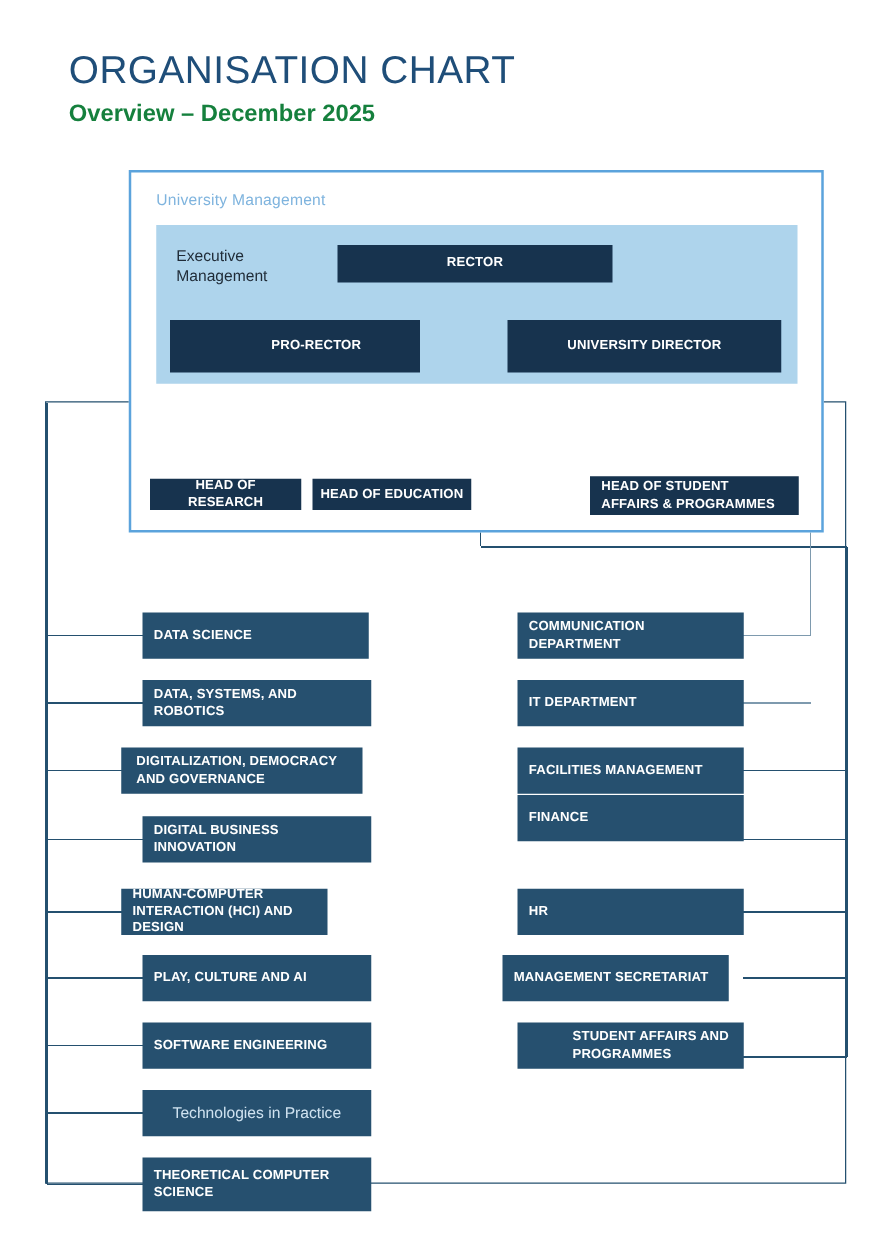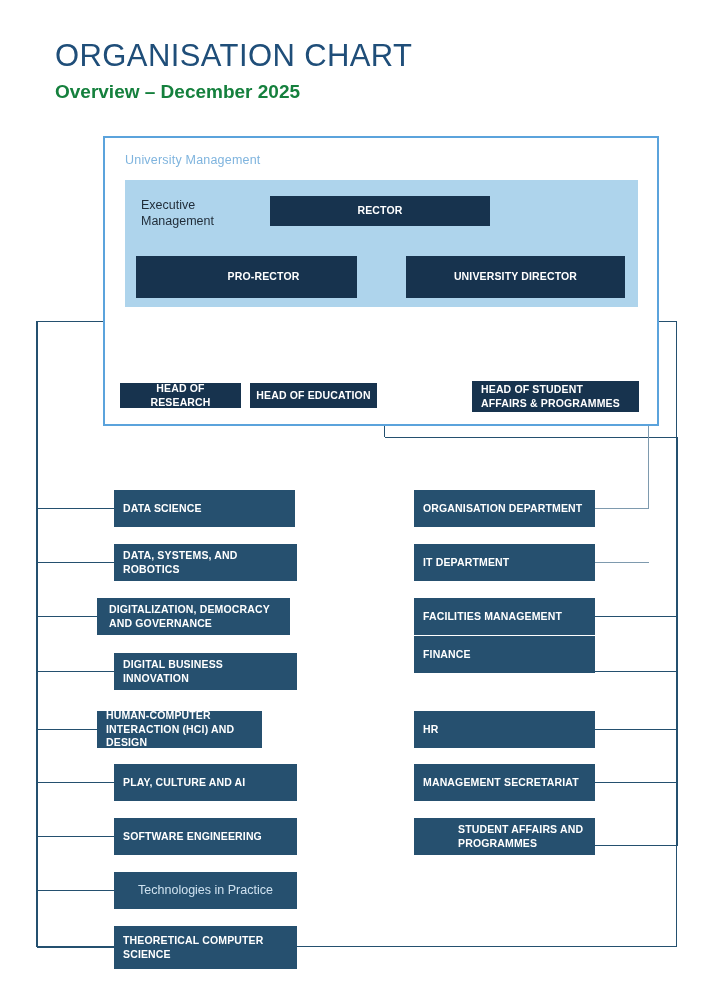--- a/index.html
+++ b/index.html
@@ -124,21 +124,21 @@
   <div class="frame" id="exec-panel"></div>
   <div id="exec-label">
     <span>Executive</span><br>
     <span>Management</span>
   </div>
 
   <div class="node dark center" style="left:270px;top:196px;width:220px;height:30px;">
     <span class="lbl">RECTOR</span>
   </div>
 
-  <div class="node dark center" style="left:136px;top:256px;width:221px;height:42px;padding-left:40px;">
+  <div class="node dark center" style="left:136px;top:256px;width:200px;height:42px;padding-left:40px;">
     <span class="lbl">PRO-RECTOR</span>
   </div>
 
   <div class="node dark center" style="left:406px;top:256px;width:219px;height:42px;">
     <span class="lbl">UNIVERSITY DIRECTOR</span>
   </div>
 
   <div class="node dark center" style="left:120px;top:383px;width:121px;height:25px;">
     <span class="lbl">HEAD OF RESEARCH</span>
   </div>
@@ -173,34 +173,34 @@
     <span class="lbl">SOFTWARE ENGINEERING</span>
   </div>
   <div class="node soft center" style="left:114px;top:872px;width:183px;height:37px;">
     <span class="lbl">Technologies in Practice</span>
   </div>
   <div class="node" style="left:114px;top:926px;width:183px;height:43px;">
     <span class="lbl">THEORETICAL COMPUTER SCIENCE</span>
   </div>
 
   <div class="node" style="left:414px;top:490px;width:181px;height:37px;">
-    <span class="lbl">ORGANISATION DEPARTMENT</span>
+    <span class="lbl">COMMUNICATION DEPARTMENT</span>
   </div>
   <div class="node" style="left:414px;top:544px;width:181px;height:37px;">
     <span class="lbl">IT DEPARTMENT</span>
   </div>
   <div class="node bright" style="left:414px;top:598px;width:181px;height:37px;">
     <span class="lbl">FACILITIES MANAGEMENT</span>
   </div>
   <div class="node" style="left:414px;top:636px;width:181px;height:37px;">
     <span class="lbl">FINANCE</span>
   </div>
   <div class="node" style="left:414px;top:711px;width:181px;height:37px;">
     <span class="lbl">HR</span>
   </div>
-  <div class="node" style="left:414px;top:764px;width:181px;height:37px;">
+  <div class="node" style="left:402px;top:764px;width:181px;height:37px;">
     <span class="lbl">MANAGEMENT SECRETARIAT</span>
   </div>
   <div class="node" style="left:414px;top:818px;width:181px;height:37px;padding-left:44px;">
     <span class="lbl">STUDENT AFFAIRS AND PROGRAMMES</span>
   </div>
 
 </div>
 
 </body></html>

